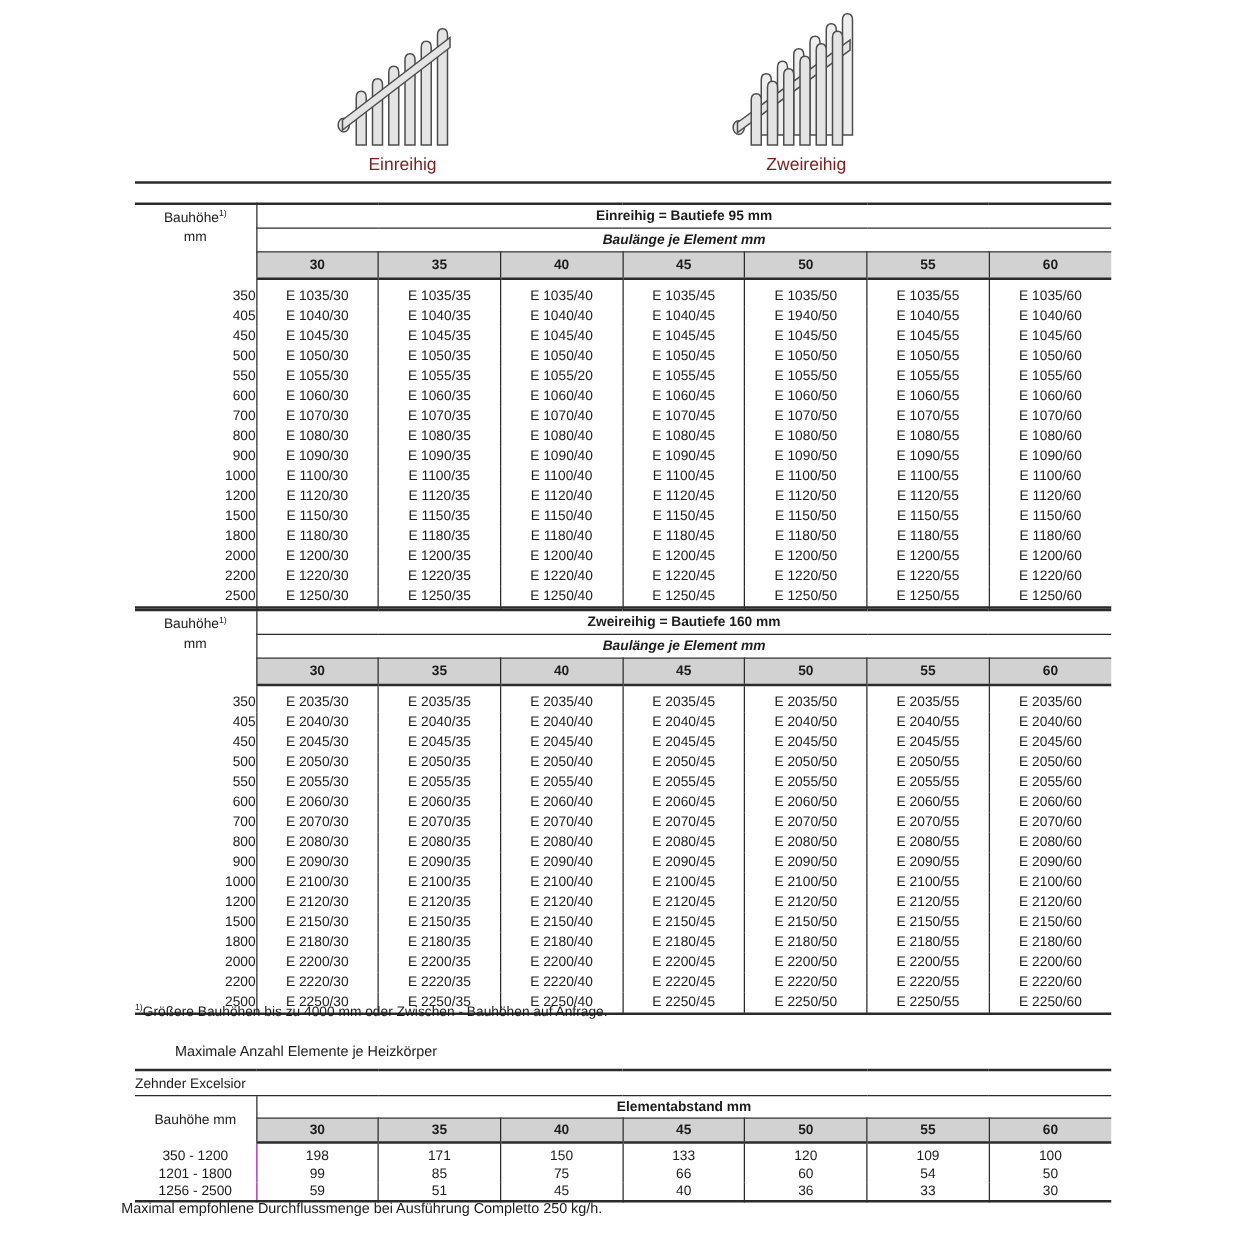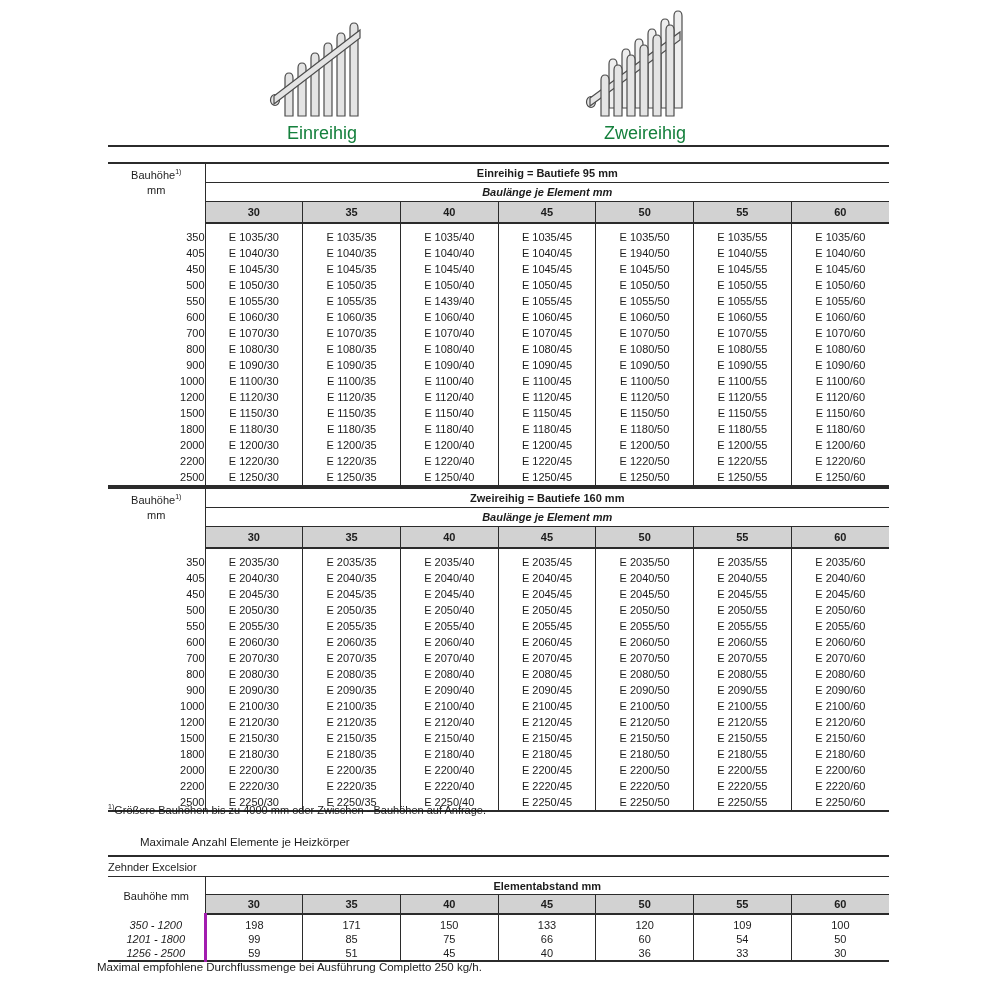--- a/index.html
+++ b/index.html
@@ -3,21 +3,21 @@
 <meta charset="utf-8">
 <style>
   html,body{margin:0;padding:0;background:#ffffff;}
   body{width:989px;height:989px;position:relative;font-family:"Liberation Sans",sans-serif;color:#1c1c1c;}
 
   
   .figure{position:absolute;top:8px;width:140px;text-align:center;}
   #fig-ein{left:252px;}
   #fig-zwei{left:575px;}
   .figure svg{display:block;margin:0 auto;}
-  .figcaption{font-size:18px;color:#15803d;margin-top:1px;}
+  .figcaption{font-size:14px;color:#7f1d1d;margin-top:1px;}
 
   .toprule{position:absolute;top:145px;left:108px;width:781px;border-top:2px solid #2b2b2b;height:0;}
 
   
   table{border-collapse:collapse;table-layout:fixed;}
   .spec{position:absolute;left:108px;width:781px;border-top:2px solid #2b2b2b;border-bottom:2px solid #2b2b2b;font-size:11px;}
   #table-einreihig{top:162px;}
   #table-zweireihig{top:487px;}
   .spec col.c0{width:97px;}
   .spec td,.spec th{padding:0;}
@@ -37,21 +37,21 @@
 
   
   #table-max{position:absolute;top:855px;left:108px;width:781px;border-top:2px solid #2b2b2b;border-bottom:2px solid #2b2b2b;font-size:11px;}
   #table-max col.c0{width:97px;}
   #table-max td,#table-max th{padding:0;}
   .brand{height:19px;text-align:left;padding-left:8px;border-bottom:1px solid #2b2b2b;}
   .max-corner{border-right:1px solid #2b2b2b;text-align:center;vertical-align:middle;}
   .group-head{height:17px;text-align:center;font-weight:bold;border-bottom:1px solid #2b2b2b;}
   #table-max .colhead{height:18px;}
   #table-max tbody td{height:14px;text-align:center;}
-  .range-cell{border-right:3px solid #a21caf;font-style:italic;}
+  .range-cell{border-right:1px solid #a21caf;}
   .value-cell{border-left:1px solid #2b2b2b;}
   #table-max tbody tr:first-child td{padding-top:3px;}
 
   .footer-note{position:absolute;top:961px;left:97px;font-size:11.5px;}
 </style>
 </head>
 <body>
 
 <div class="figure" id="fig-ein">
   <svg width="120" height="114" viewBox="0 0 120 114">
@@ -159,21 +159,21 @@
         <td class="code-cell">E 1050/40</td>
         <td class="code-cell">E 1050/45</td>
         <td class="code-cell">E 1050/50</td>
         <td class="code-cell">E 1050/55</td>
         <td class="code-cell">E 1050/60</td>
       </tr>
       <tr>
         <td class="h-cell">550</td>
         <td class="code-cell">E 1055/30</td>
         <td class="code-cell">E 1055/35</td>
-        <td class="code-cell">E 1439/40</td>
+        <td class="code-cell">E 1055/20</td>
         <td class="code-cell">E 1055/45</td>
         <td class="code-cell">E 1055/50</td>
         <td class="code-cell">E 1055/55</td>
         <td class="code-cell">E 1055/60</td>
       </tr>
       <tr>
         <td class="h-cell">600</td>
         <td class="code-cell">E 1060/30</td>
         <td class="code-cell">E 1060/35</td>
         <td class="code-cell">E 1060/40</td>

